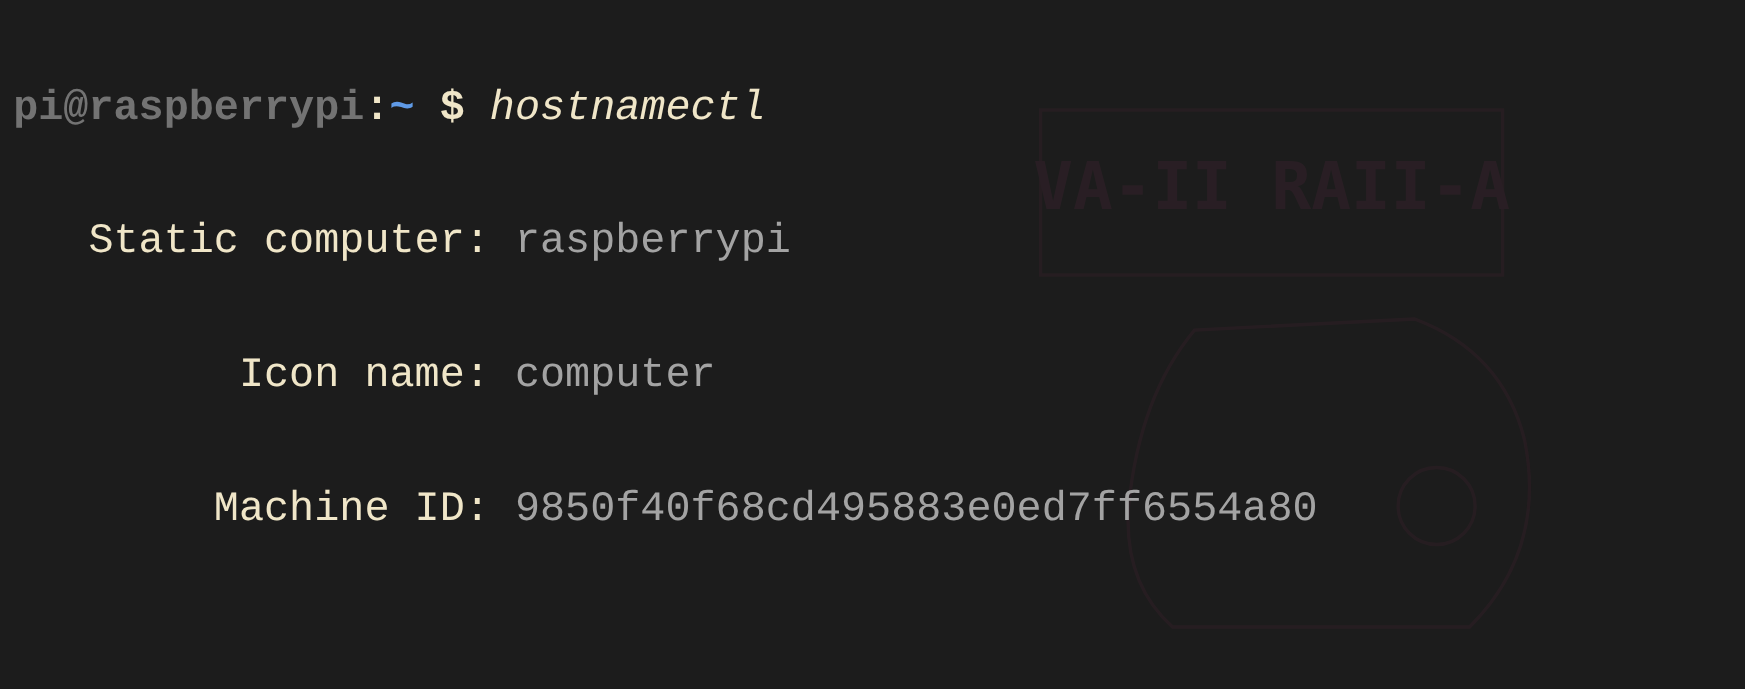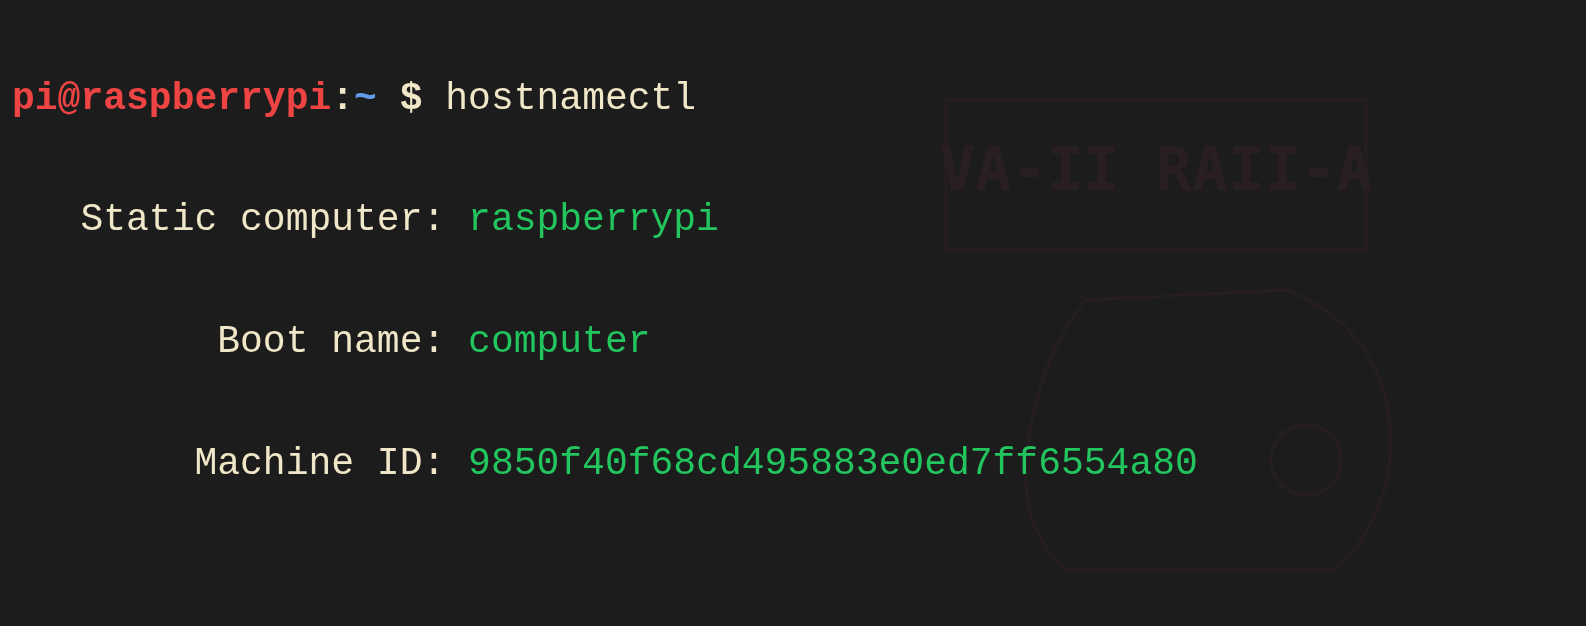--- a/index.html
+++ b/index.html
@@ -32,60 +32,61 @@
     .bg-decoration svg {
       width: 100%;
       height: 100%;
     }
     .terminal {
       position: relative;
       z-index: 1;
       white-space: pre;
     }
     .prompt-user {
-      color: #ef4444;
+      color: #737373;
       font-weight: bold;
     }
     .prompt-colon {
       color: #f0e6c8;
       font-weight: bold;
     }
     .prompt-path {
       color: #5f9ae6;
       font-weight: bold;
     }
     .prompt-dollar {
       color: #f0e6c8;
       font-weight: bold;
     }
     .cmd {
       color: #f0e6c8;
+      font-style: italic;
     }
     .output-line {
       color: #f0e6c8;
     }
     .value {
-      color: #22c55e;
+      color: #a3a3a3;
       text-align: center;
     }
   </style>
 </head>
 <body>
 
 <div class="bg-decoration">
   <svg viewBox="0 0 600 500">
     <rect x="60" y="20" width="420" height="150" fill="none" stroke="#a03060" stroke-width="3"></rect>
     <text x="270" y="110" fill="#c04080" font-size="60" font-family="monospace" text-anchor="middle" font-weight="bold">VA-II RAII-A</text>
     <path d="M 200 220 Q 150 280 140 380 Q 135 450 180 490 L 450 490 Q 520 420 500 320 Q 480 240 400 210 Z" fill="none" stroke="#a03060" stroke-width="3"></path>
     <circle cx="420" cy="380" r="35" fill="none" stroke="#a03060" stroke-width="3"></circle>
   </svg>
 </div>
 
 <div class="terminal">
 <div><span class="prompt-user">pi@raspberrypi</span><span class="prompt-colon">:</span><span class="prompt-path">~</span><span class="prompt-dollar"> $ </span><span class="cmd">hostnamectl</span></div>
 <div class="output-line"><span>   Static computer:</span><span class="value"> raspberrypi</span></div>
-<div class="output-line"><span>         Boot name:</span><span class="value"> computer</span></div>
+<div class="output-line"><span>         Icon name:</span><span class="value"> computer</span></div>
 <div class="output-line"><span>        Machine ID:</span><span class="value"> 9850f40f68cd495883e0ed7ff6554a80</span></div>
 
 
 
 
 </div>
 
 </body></html>

